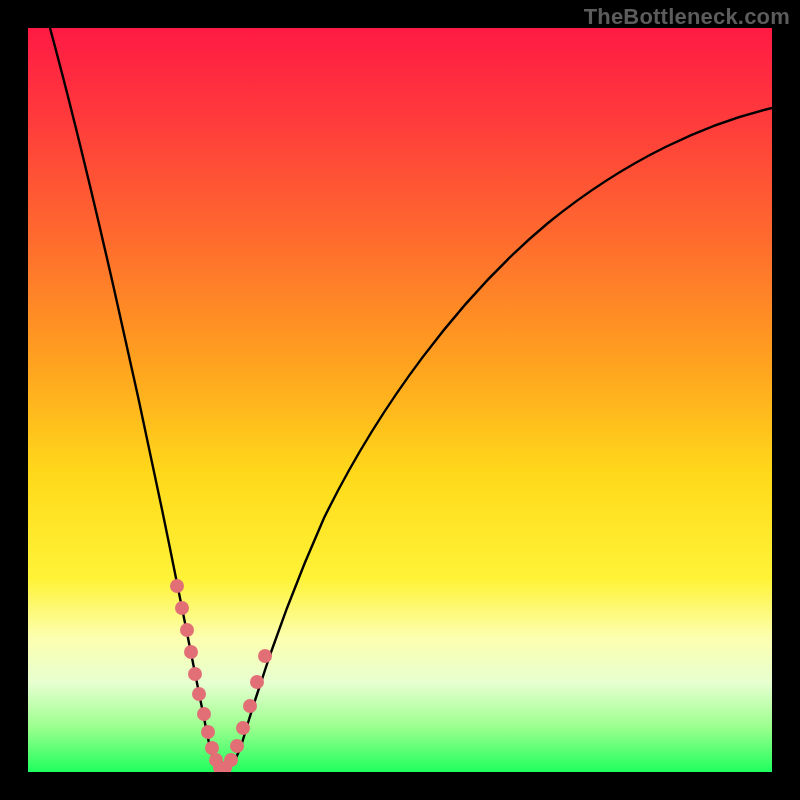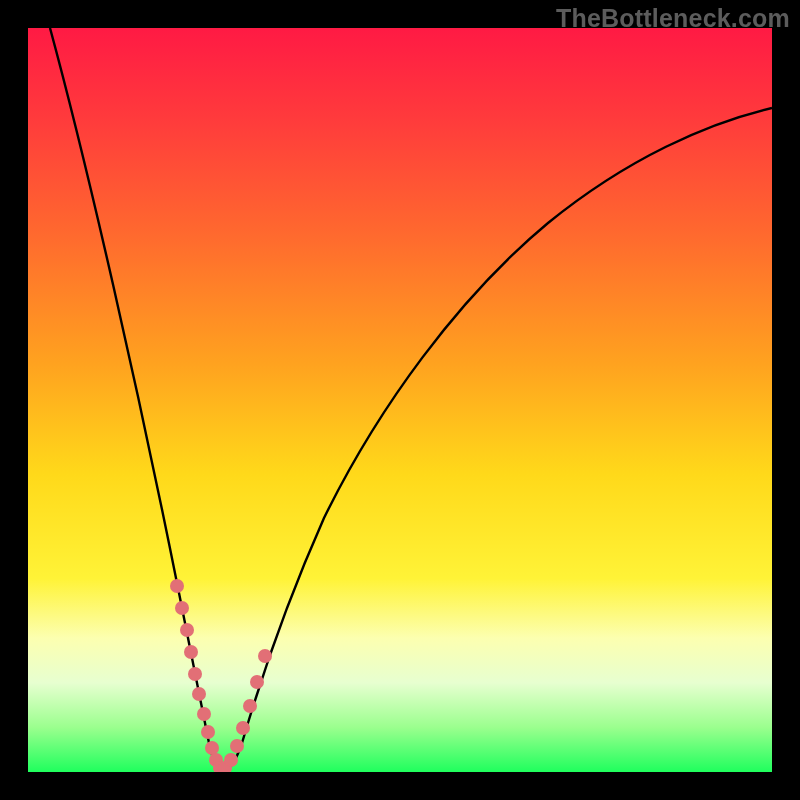--- a/index.html
+++ b/index.html
@@ -32,21 +32,21 @@
       #fcffb0 82%,
       #e7ffd0 88%,
       #9bff8e 94%,
       #1fff5d 100%);
   }
   .watermark {
     position: absolute;
     top: 4px;
     right: 10px;
     font-family: Arial, Helvetica, sans-serif;
-    font-size: 25px;
+    font-size: 22px;
     font-weight: 600;
     color: #5c5c5c;
     letter-spacing: 0.2px;
     user-select: none;
   }
   svg.curve {
     position: absolute;
     left: 0;
     top: 0;
     width: 744px;

